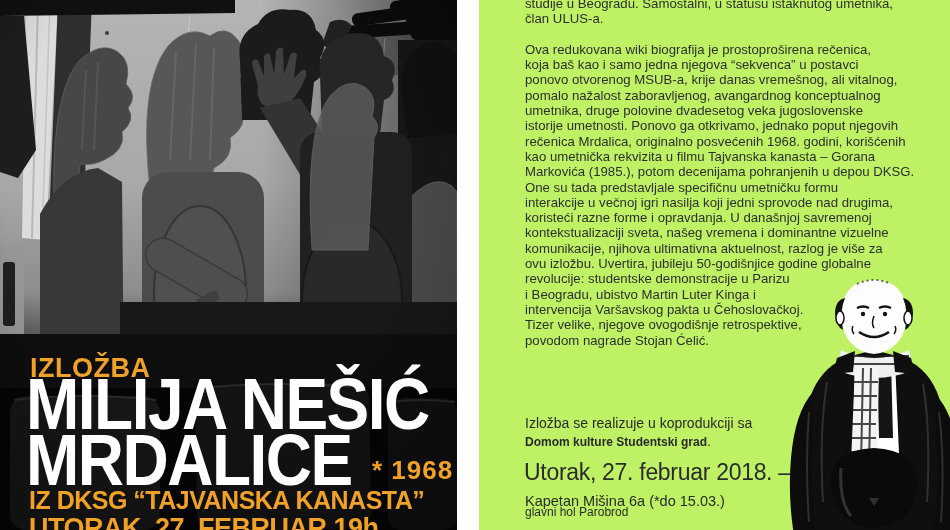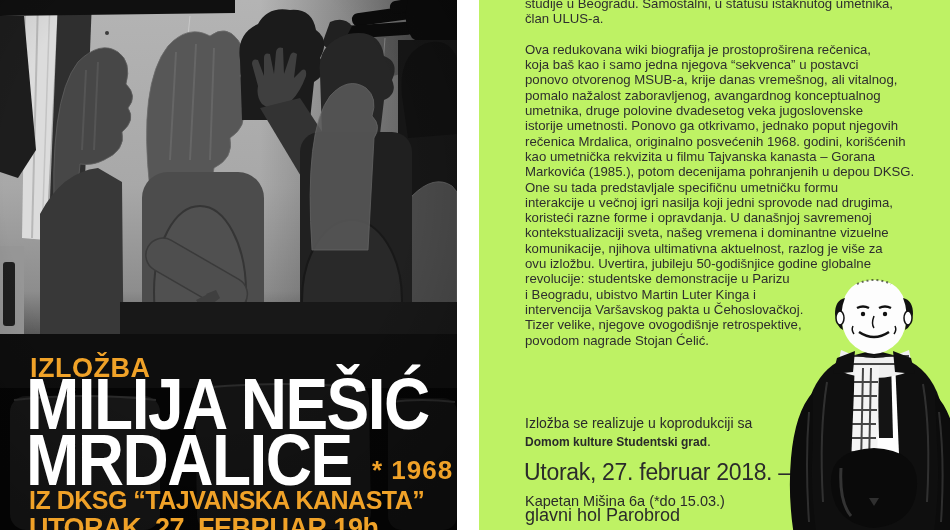--- a/index.html
+++ b/index.html
@@ -19,21 +19,21 @@
   .content-pane{position:absolute;left:479px;top:0;width:493px;height:530px;background:#bef264;}
   .article{position:absolute;left:46px;top:-4px;width:447px;font-size:13.2px;line-height:15.3px;
            color:#2e2e2e;}
   .tline{white-space:nowrap;}
   .it{}
   .coprod{position:absolute;left:46px;top:415px;font-size:14px;line-height:17.5px;color:#2a2a2a;white-space:nowrap;}
   .coprod b{font-size:12px;}
   .event-datetime{position:absolute;left:45px;top:459px;font-size:23px;color:#2b2b2b;
                   letter-spacing:-.3px;white-space:nowrap;}
   .event-address{position:absolute;left:46px;top:486px;font-size:14.5px;color:#2a2a2a;white-space:nowrap;margin-top:7px;}
-  .event-venue{position:absolute;left:46px;top:505px;font-size:18px;color:#2a2a2a;white-space:nowrap;}
+  .event-venue{position:absolute;left:46px;top:505px;font-size:12px;color:#2a2a2a;white-space:nowrap;}
   .portrait{position:absolute;left:300px;top:272px;}
   :root{--orange:#F0A228;}
 </style>
 </head>
 <body>
 
 <div class="page">
 
   <div class="photo-pane">
     <svg width="457" height="530" viewBox="0 0 457 530">

